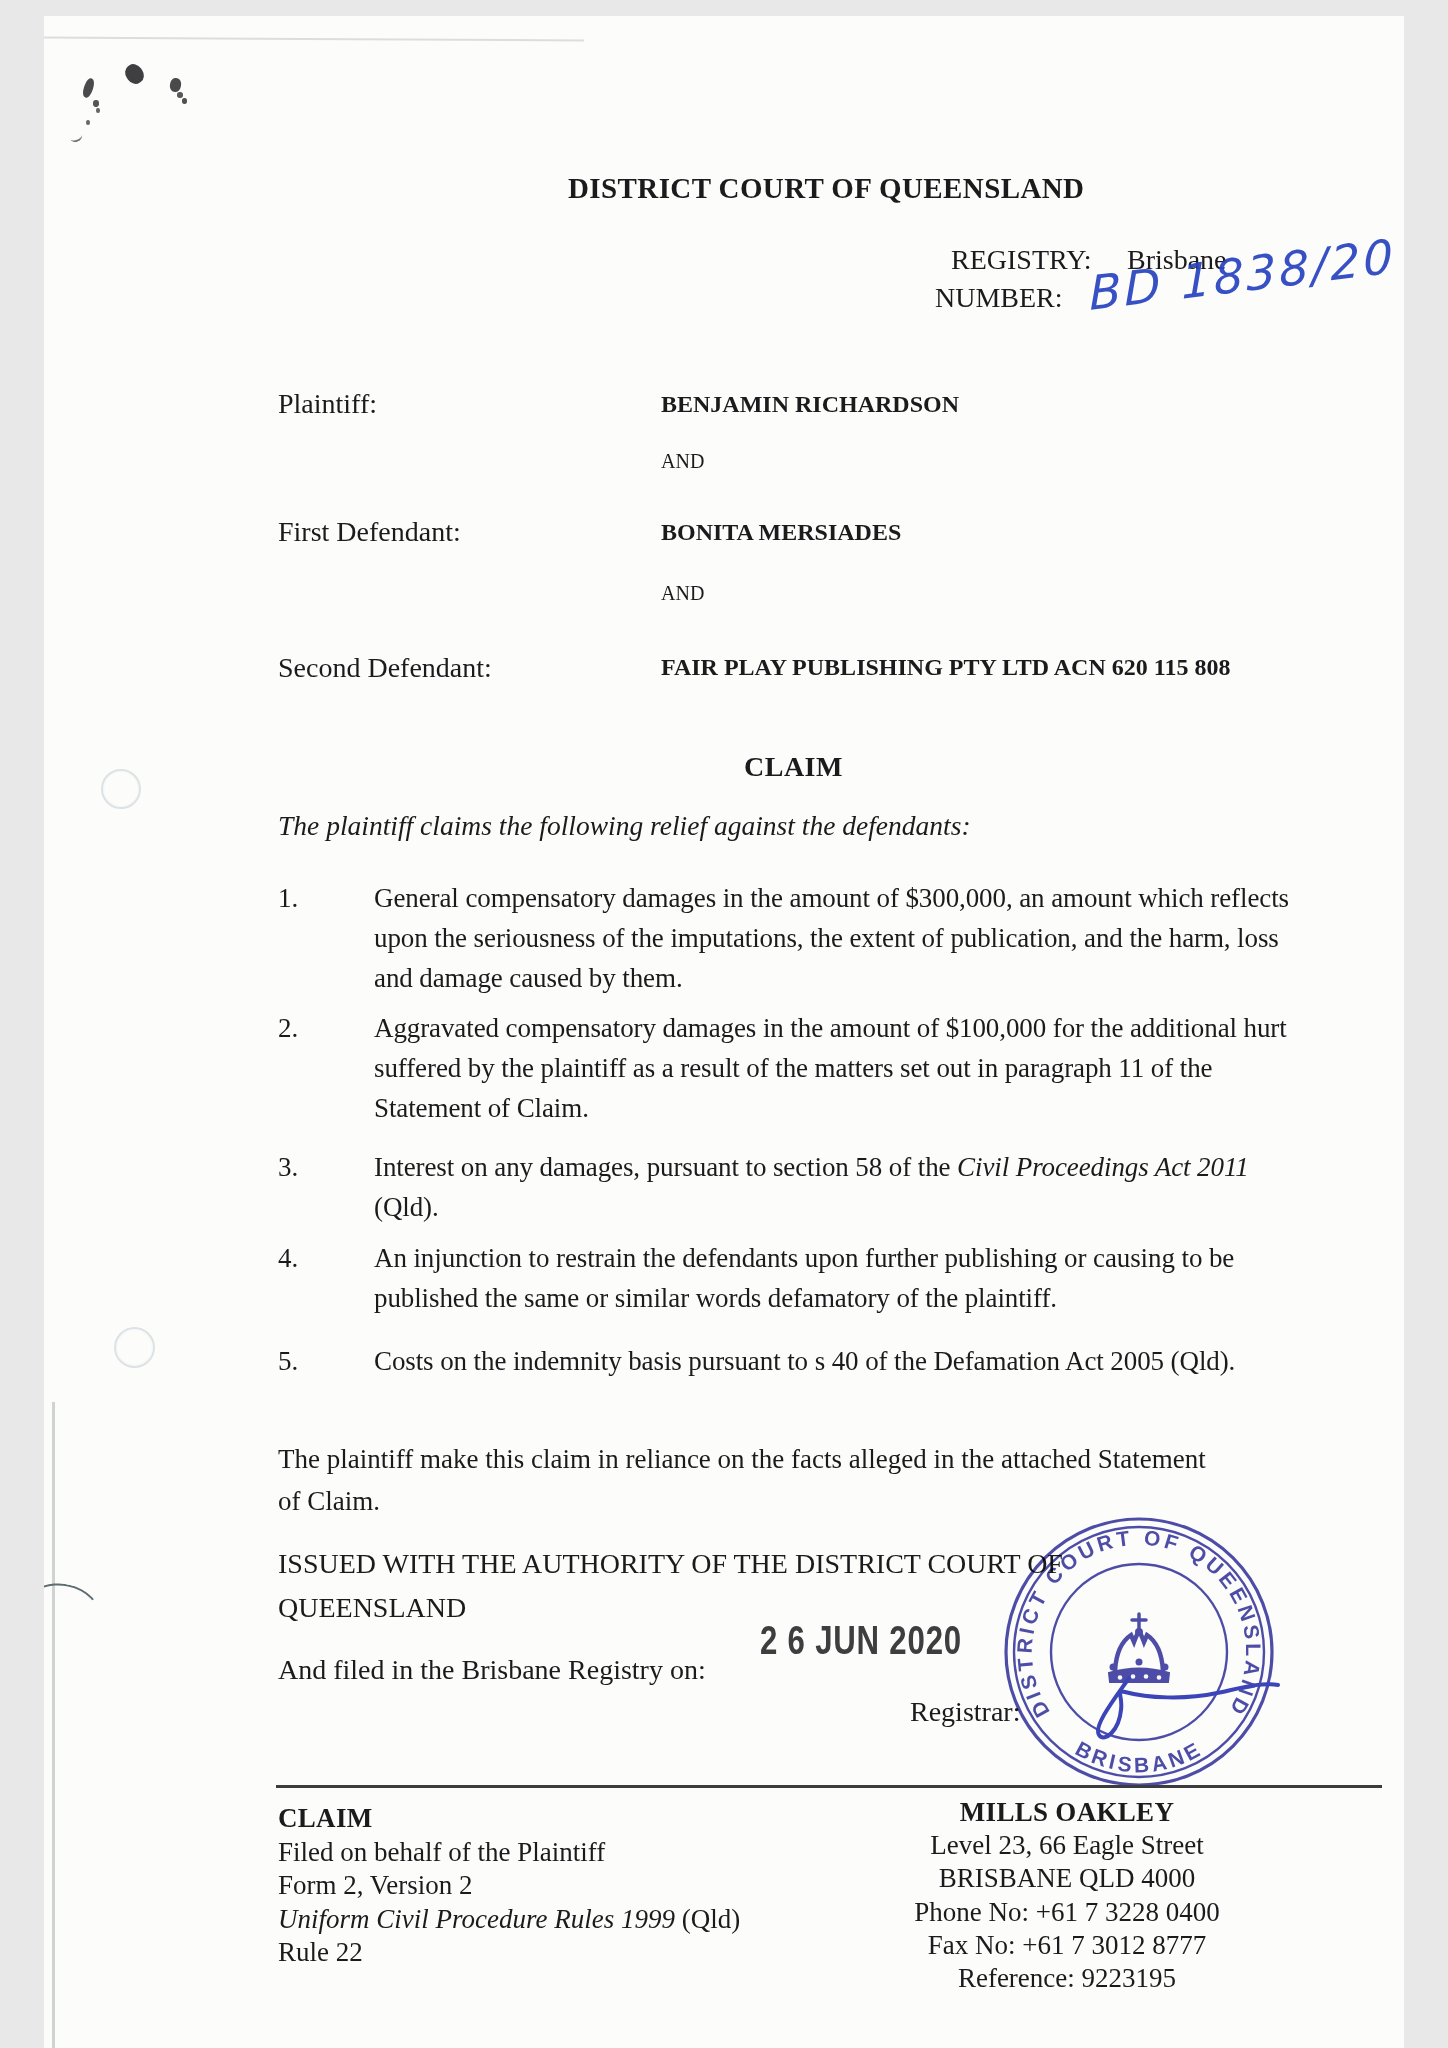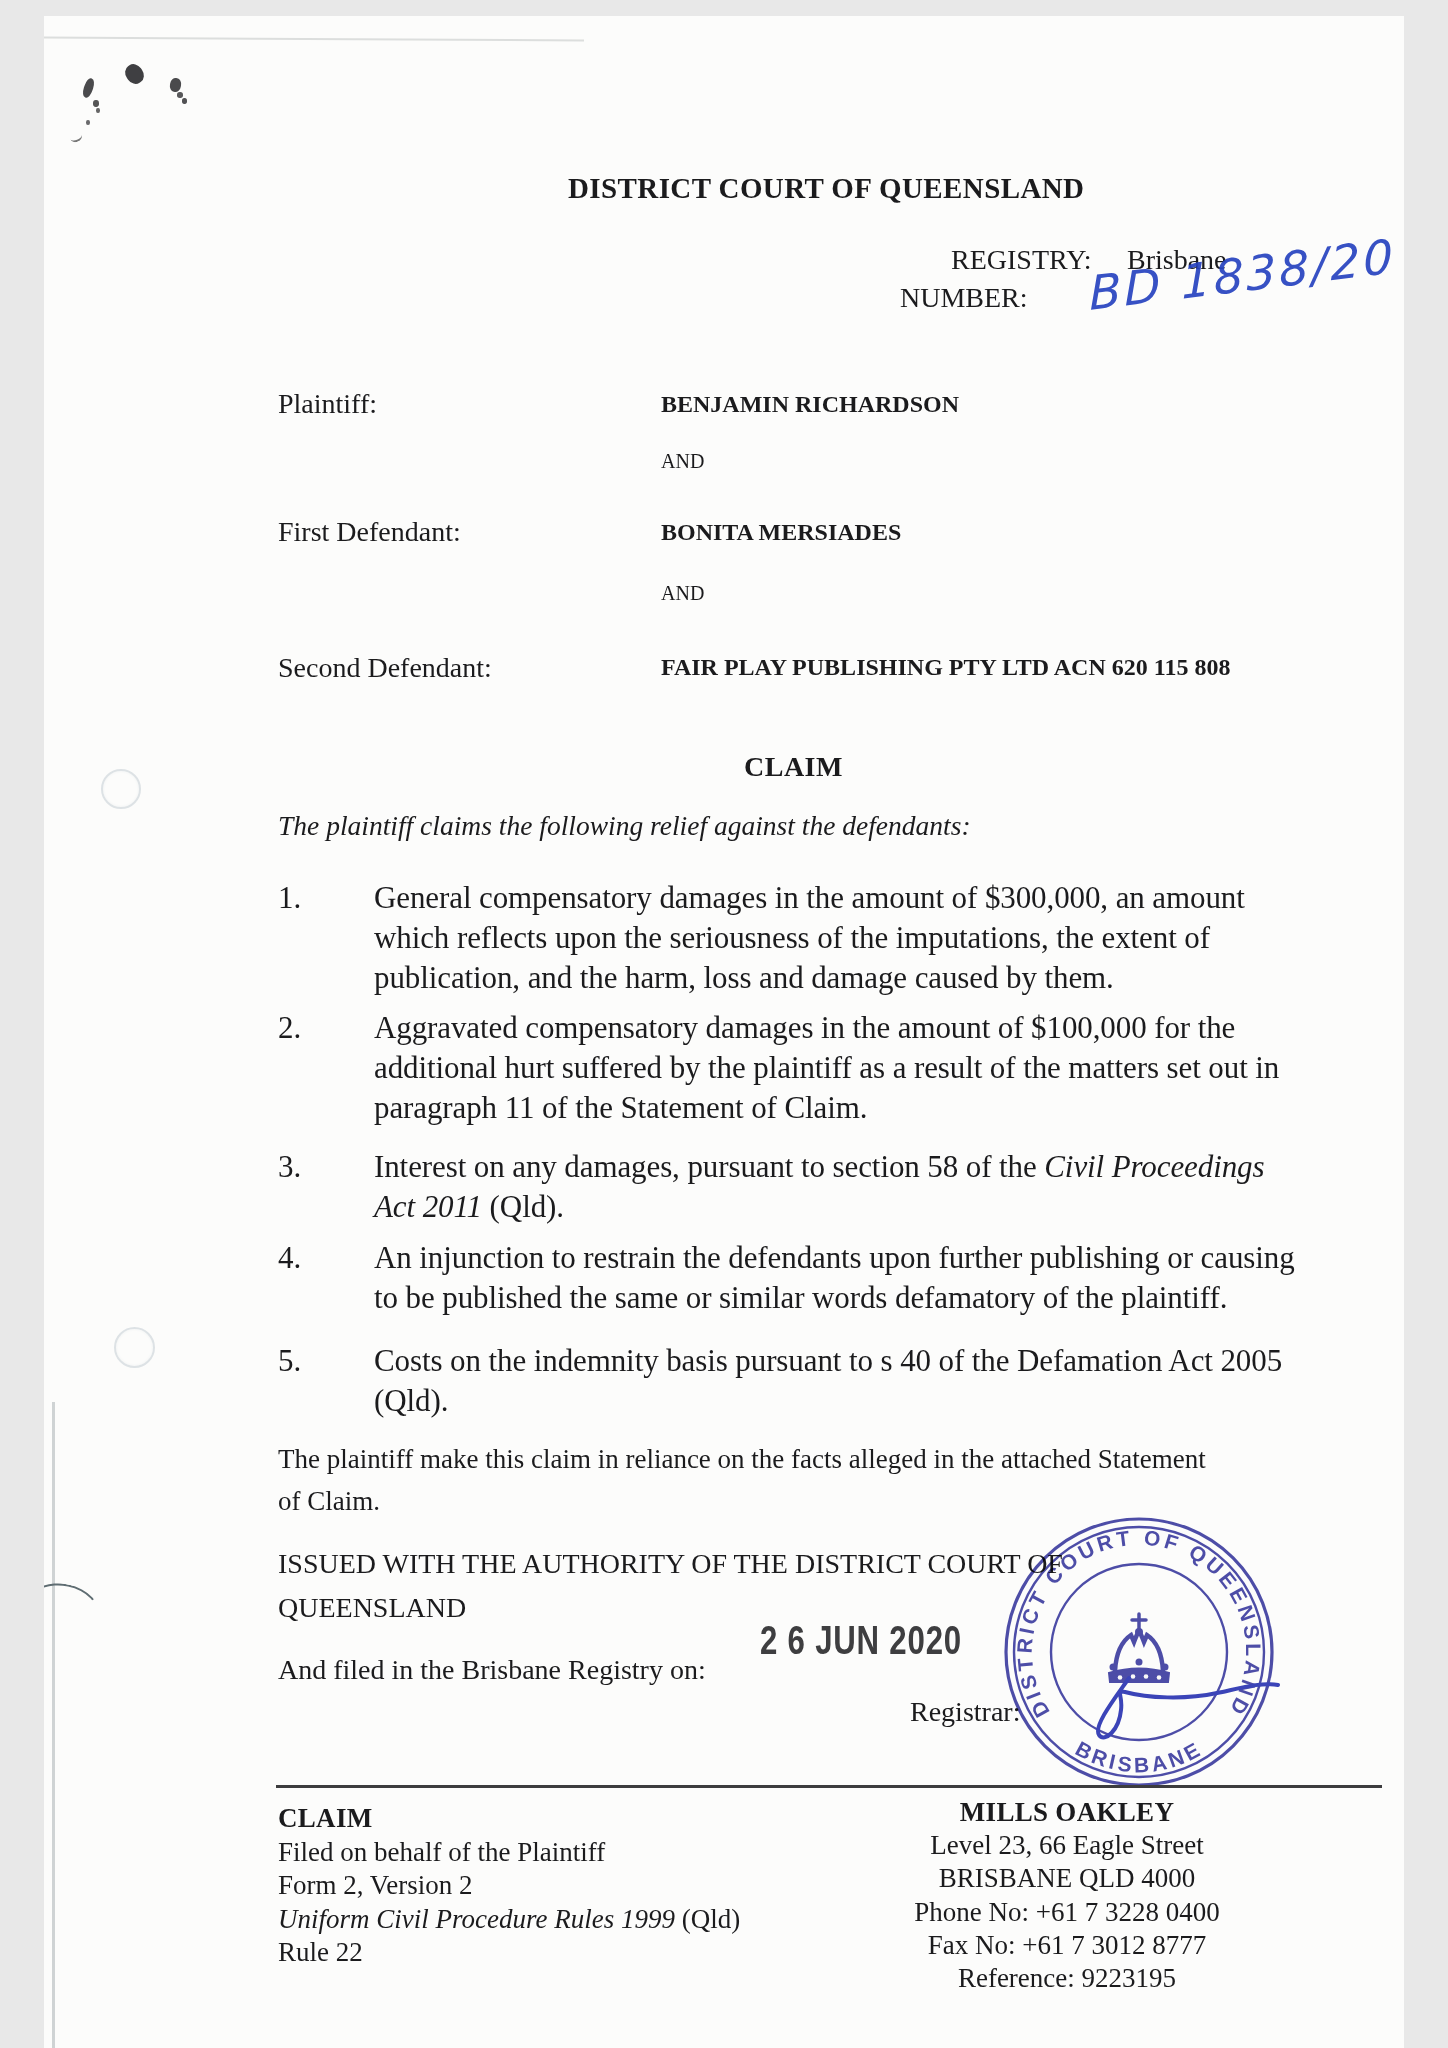--- a/index.html
+++ b/index.html
@@ -3,32 +3,32 @@
 <meta charset="utf-8">
 <style>
   html,body{margin:0;padding:0;background:#e8e8e8;}
   .page{position:relative;width:1360px;height:2048px;margin:16px auto;background:#fcfcfb;
         font-family:"Liberation Serif",serif;color:#1b1b1d;overflow:hidden;}
   .abs{position:absolute;}
   
   .court-title{top:156px;left:524px;font-size:29px;font-weight:bold;letter-spacing:.4px;white-space:nowrap;}
   .reg-label{top:228px;left:907px;font-size:28px;}
   .reg-value{top:228px;left:1083px;font-size:28px;}
-  .num-label{top:266px;left:856px;font-size:28px;text-align:center;}
+  .num-label{top:266px;left:891px;font-size:28px;text-align:center;}
   .hand-number{top:250px;left:1046px;font-size:47px;color:#2743c0;
                font-family:"DejaVu Sans",sans-serif;font-style:italic;letter-spacing:3px;
                transform:rotate(-7deg) skewX(-6deg);transform-origin:left bottom;white-space:nowrap;opacity:.92;}
   
   .p-label{font-size:28px;left:234px;}
   .p-value{font-size:24px;font-weight:bold;left:617px;width:668px;line-height:38px;}
   .p-and{font-size:20px;left:617px;}
   .claim-heading{top:735px;left:700px;font-size:28px;font-weight:bold;letter-spacing:.5px;}
   
   .intro{top:794px;left:234px;font-size:27.5px;white-space:nowrap;font-style:italic;}
-  .li{left:234px;font-size:31px;line-height:40px;}
+  .li{left:234px;font-size:27px;line-height:40px;}
   .li .num{display:inline-block;width:96px;vertical-align:top;}
   .li .txt{display:inline-block;width:935px;vertical-align:top;letter-spacing:-.1px;}
   .it{font-style:italic;}
   .closing{top:1422px;left:234px;width:950px;font-size:27px;line-height:42px;}
   .issued{top:1526px;left:234px;width:960px;font-size:28px;line-height:44px;}
   .filed{top:1638px;left:234px;font-size:28px;white-space:nowrap;}
   .date-stamp{top:1602px;left:716px;font-family:"Liberation Sans",sans-serif;font-weight:700;
               font-size:40px;color:#2e2e31;letter-spacing:1px;transform:scaleX(.78);
               transform-origin:left center;white-space:nowrap;opacity:.92;}
   .registrar{top:1680px;left:866px;font-size:28px;}

